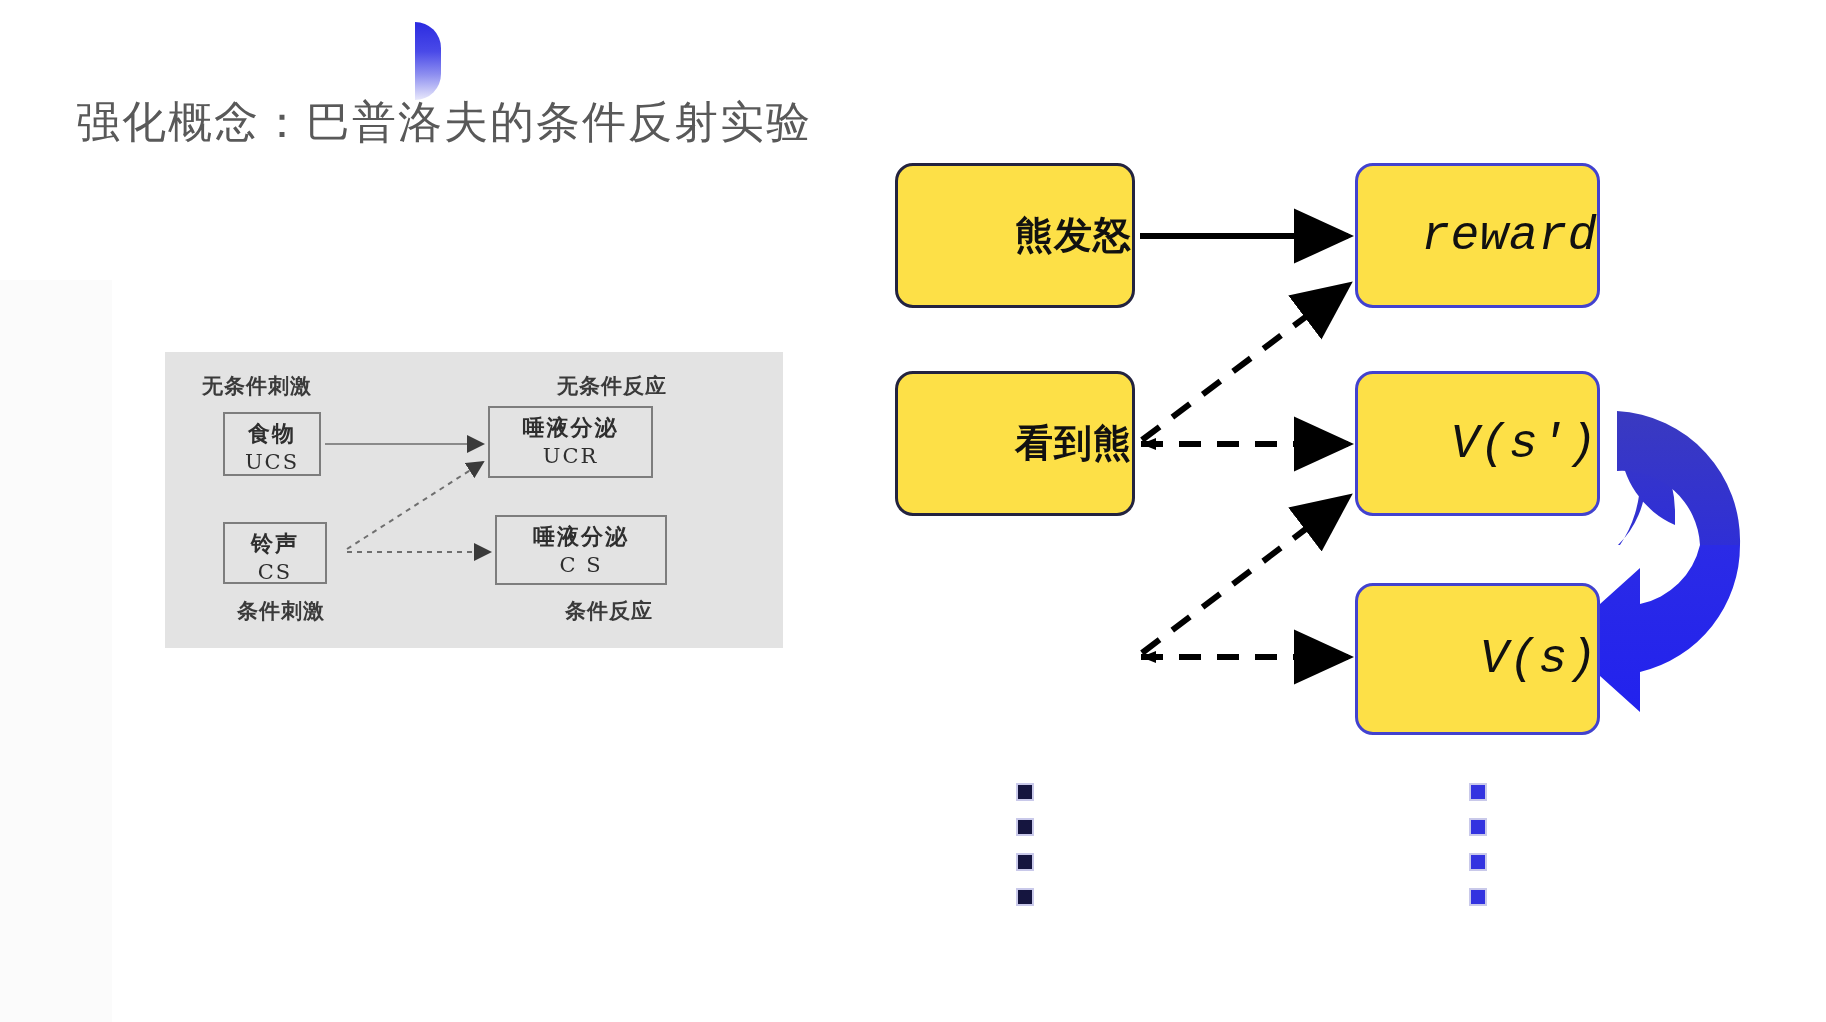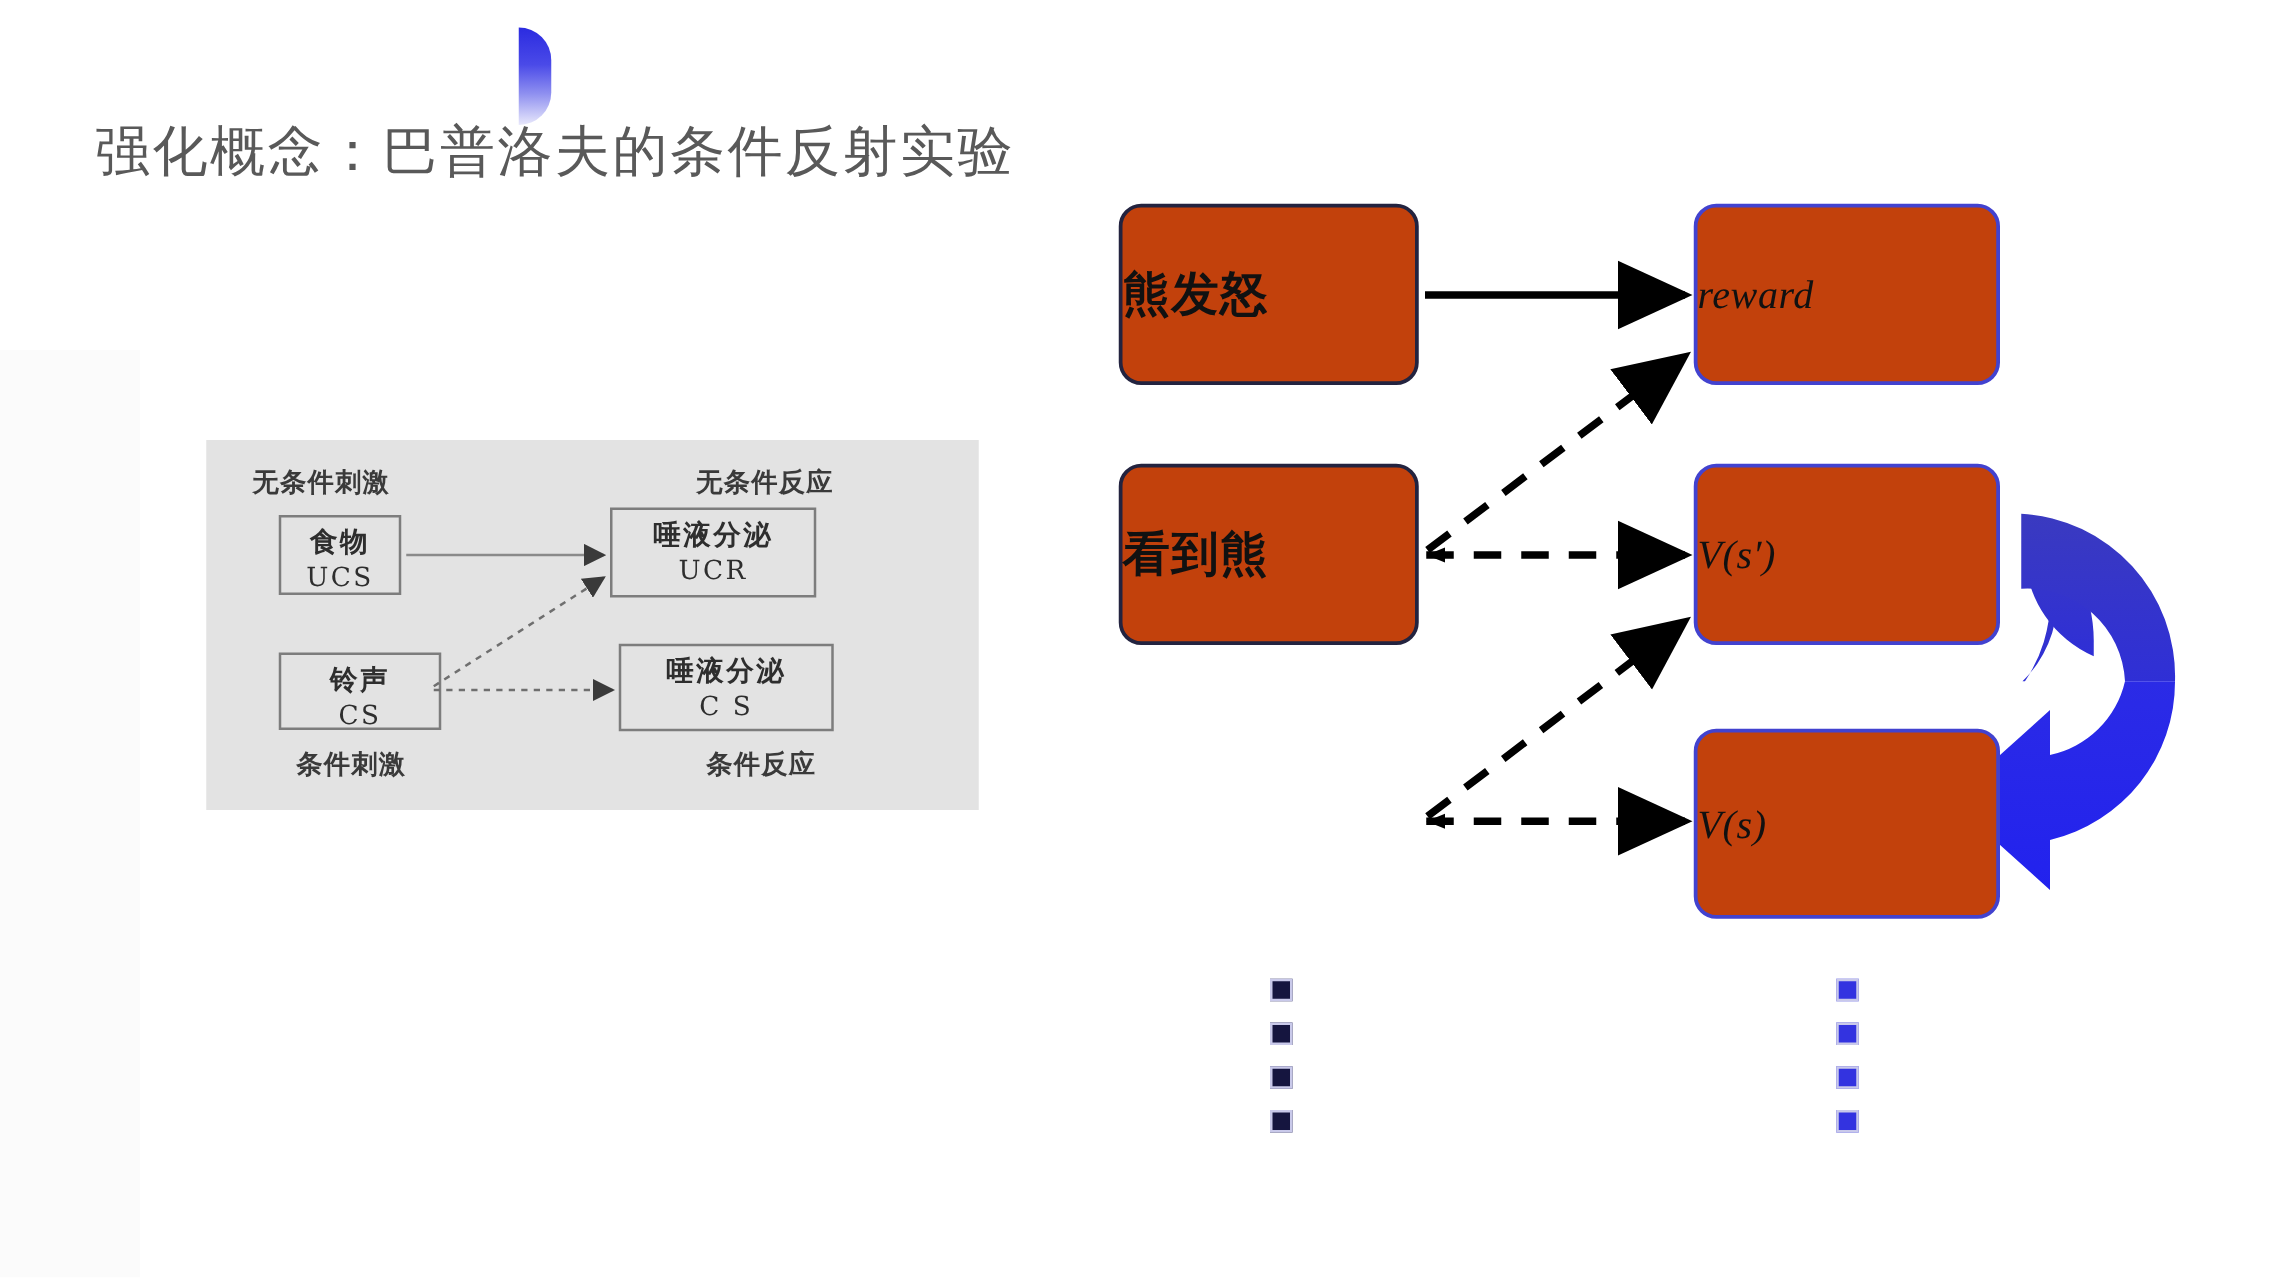--- a/index.html
+++ b/index.html
@@ -100,53 +100,53 @@
     margin-top: 5px;
   }
   .pv-box .en {
     display: block;
     font-size: 21px;
     letter-spacing: 2px;
     margin-top: 1px;
   }
   .pv-box.b-food { left: 58px;  top: 60px;  width: 98px;  height: 64px; }
   .pv-box.b-sal1 { left: 323px; top: 54px;  width: 165px; height: 72px; border-width: 2px; }
-  .pv-box.b-bell { left: 58px;  top: 170px; width: 130px; height: 62px; }
+  .pv-box.b-bell { left: 58px;  top: 170px; width: 104px; height: 62px; }
   .pv-box.b-sal2 { left: 330px; top: 163px; width: 172px; height: 70px; }
 
   .pv-arrows { position: absolute; inset: 0; }
 
   
   .flow { position: absolute; left: 0; top: 0; width: 1826px; height: 1022px; }
 
   .node {
     position: absolute;
     box-sizing: border-box;
     border-radius: 18px;
-    background: #c2410c;
+    background: #fde047;
     display: flex;
     align-items: center;
-    justify-content: flex-start;
+    justify-content: flex-end;
     text-align: center;
   }
   .node.black { border: 3px solid #23233f; }
   .node.blue  { border: 3px solid #4242cf; }
 
   .node .zh-label {
     font-family: "DejaVu Sans", sans-serif;
     font-size: 38px;
     font-weight: 700;
     line-height: 1.18;
     color: #111111;
     letter-spacing: 1px;
   }
   .node .math-label {
-    font-family: Liberation Serif, serif;
+    font-family: Liberation Mono, monospace;
     font-style: italic;
-    font-size: 32px;
+    font-size: 48px;
     color: #111111;
     letter-spacing: 0.5px;
   }
 
   .n-bear-angry { left: 895px;  top: 163px; width: 240px; height: 145px; }
   .n-see-bear   { left: 895px;  top: 371px; width: 240px; height: 145px; }
   .n-see-claw   { left: 895px;  top: 583px; width: 240px; height: 152px; }
   .n-reward     { left: 1355px; top: 163px; width: 245px; height: 145px; }
   .n-vsp        { left: 1355px; top: 371px; width: 245px; height: 145px; }
   .n-vs         { left: 1355px; top: 583px; width: 245px; height: 152px; }

